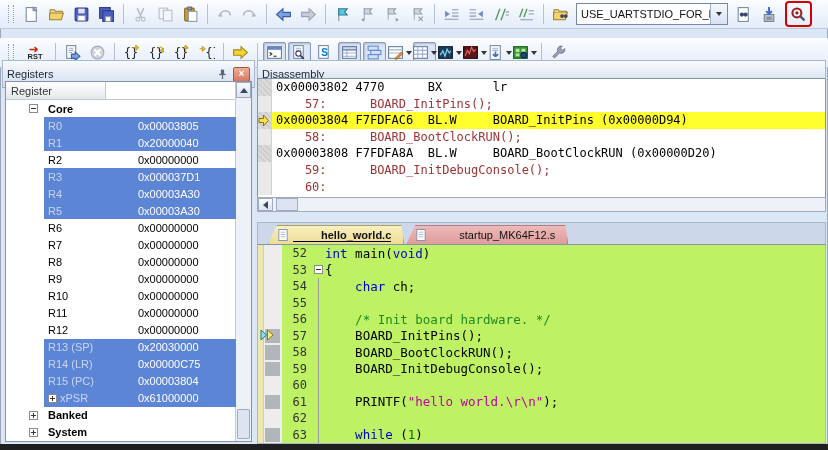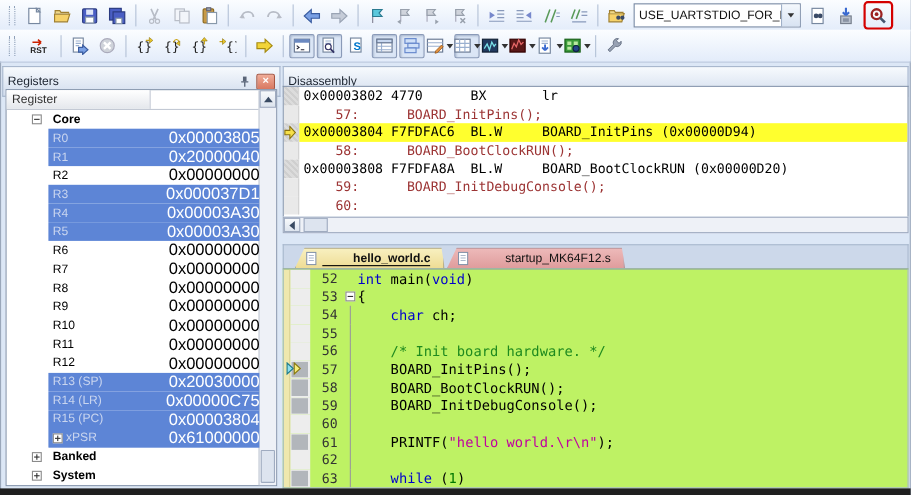--- a/index.html
+++ b/index.html
@@ -8,21 +8,21 @@
     background:#dce7f6;
     font-family:"Liberation Sans", sans-serif;
     box-shadow:inset 0 0 0 1px #9aa7ba;
     -webkit-font-smoothing:antialiased;
   }
   
   .toolbar{position:absolute;left:0;width:828px;display:flex;align-items:center;
     background:linear-gradient(#fbfdff,#e3ecfa);
     border-bottom:1px solid #bcc9de;padding-left:8px;box-sizing:border-box;}
   #toolbar-main{top:0;height:29px;}
-  #toolbar-debug{top:27px;height:30px;}
+  #toolbar-debug{top:38px;height:30px;}
   .grip{width:4px;height:18px;margin-right:5px;border-left:1px dotted #8fa0b8;border-right:1px dotted #8fa0b8;}
   .tb-btn{width:23px;height:22px;display:inline-flex;align-items:center;justify-content:center;
     border:1px solid transparent;border-radius:2px;background:transparent;padding:0;margin:0 1px;position:relative;}
   .tb-btn.pressed{border-color:#8a9ab8;background:#dbe6f6;box-shadow:inset 1px 1px 2px rgba(90,110,140,.35);}
   .tb-btn.annotated{box-shadow:0 0 0 2px #d40000;margin:0 4px 0 6px;}
   .tb-btn.w28{width:30px;}
   .tb-caret{width:0;height:0;border-left:3.5px solid transparent;border-right:3.5px solid transparent;border-top:4px solid #333;margin-left:2px;}
   .tb-sep{width:1px;height:20px;background:#b3c1d6;margin:0 4px;flex:none;}
   .tb-ic{display:inline-flex;line-height:0;}
   .rst-wrap{display:flex;flex-direction:column;align-items:center;line-height:1;}
@@ -39,36 +39,36 @@
   .panel-title .t{flex:1;}
   .title-btn{width:15px;height:13px;display:inline-flex;align-items:center;justify-content:center;margin-left:3px;border-radius:2px;}
   .close-btn{background:linear-gradient(#f0ac98,#d87а60);background:linear-gradient(#f0ac98,#d87860);border:1px solid #a85540;color:#fff;font-size:10px;font-weight:bold;line-height:1;}
   .close-btn::before{content:'\00d7';}
   
   #registers-panel{position:absolute;left:2px;top:60px;width:253px;height:384px;}
   #reg-table{position:absolute;left:3px;right:3px;top:21px;bottom:2px;border:1px solid #8494ac;background:#fff;}
   #reg-head{position:absolute;left:0;right:15px;top:0;height:17px;display:flex;border-bottom:1px solid #c3c9d4;}
   .reg-hcell{background:linear-gradient(#ffffff,#e4e7ec);border-right:1px solid #c3c9d4;font-size:11px;color:#333;
     display:flex;align-items:center;padding:0 5px;box-sizing:border-box;}
-  .reg-hcell.c1{width:131px;}
+  .reg-hcell.c1{width:100px;}
   .reg-hcell.c2{flex:1;}
   #reg-scroll{position:absolute;right:0;top:0;bottom:0;width:15px;background:#eef1f7;border-left:1px solid #c3c9d4;}
   .scroll-btn{height:16px;background:linear-gradient(#f8fafc,#dde4ee);border:1px solid #9fabc0;display:flex;align-items:center;justify-content:center;box-sizing:border-box;}
   .tri-up{width:0;height:0;border-left:4px solid transparent;border-right:4px solid transparent;border-bottom:5px solid #394a62;}
   .tri-left{width:0;height:0;border-top:4px solid transparent;border-bottom:4px solid transparent;border-right:5px solid #394a62;}
   #reg-thumb{position:absolute;left:1px;right:1px;bottom:2px;height:28px;background:#dde4ef;border:1px solid #9fabc0;border-radius:1px;}
   #reg-rows{position:absolute;left:0;right:15px;top:18px;bottom:0;display:flex;flex-direction:column;overflow:hidden;margin-left:20px;}
   .reg-row{flex:1;display:flex;align-items:stretch;min-height:0;}
   .tree-col{width:18px;flex:none;display:flex;align-items:center;background:#fff;padding-left:3px;box-sizing:border-box;}
   .hl-region{flex:1;display:flex;align-items:center;}
   .reg-row.hl .hl-region{background:#5d85d6;}
   .reg-name{width:94px;flex:none;font-size:11px;color:#000;display:flex;align-items:center;gap:3px;padding-left:4px;box-sizing:border-box;}
   .reg-row.group .reg-name{font-weight:bold;width:auto;}
   .reg-row.hl .reg-name{color:#c9d5ef;}
-  .reg-val{flex:1;font-size:15px;color:#000;text-align:right;}
+  .reg-val{flex:1;font-size:11px;color:#000;}
   .reg-row.hl .reg-val{color:#fff;}
   .expander{width:9px;height:9px;flex:none;border:1px solid #8a8a8a;background:#fff;position:relative;box-sizing:border-box;}
   .expander::before{content:'';position:absolute;left:1px;right:1px;top:3px;height:1px;background:#333;}
   .expander.plus::after{content:'';position:absolute;top:1px;bottom:1px;left:3px;width:1px;background:#333;}
   
   #disasm-panel{position:absolute;left:257px;top:60px;width:569px;height:152px;}
   #disasm-body{position:absolute;left:0;right:0;top:18px;bottom:15px;background:#fff;border:1px solid #8494ac;border-bottom:none;overflow:hidden;}
   .dl{display:flex;height:16.6px;align-items:stretch;font-family:"DejaVu Sans Mono",monospace;font-size:12px;line-height:16.6px;white-space:pre;}
   .dgut{width:13px;flex:none;background:#e9e9e9;border-right:1px solid #d2d2d2;position:relative;}
   .dl.asm .dgut{background:repeating-linear-gradient(45deg,#cfcfcf 0 2px,#dcdcdc 2px 4px);}

